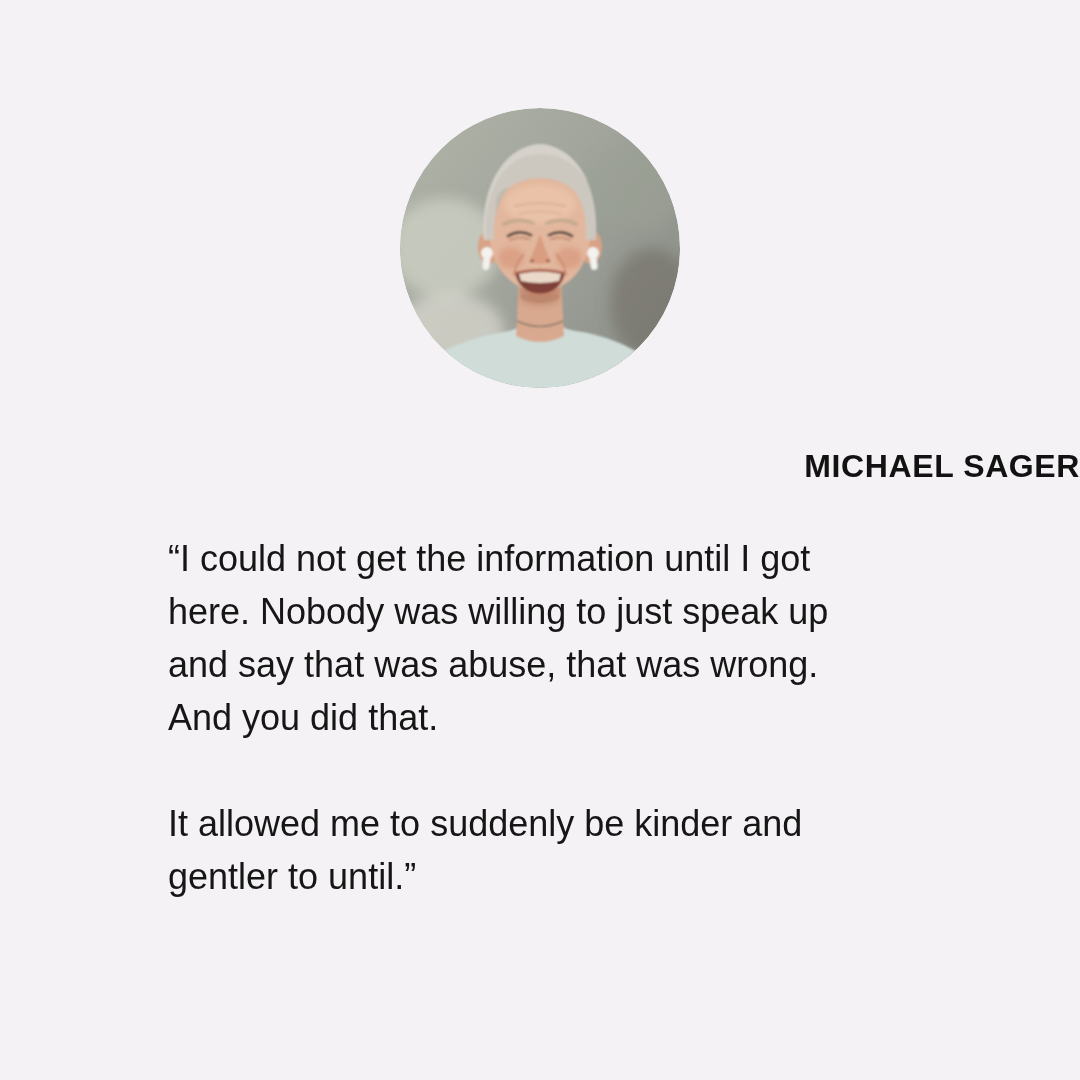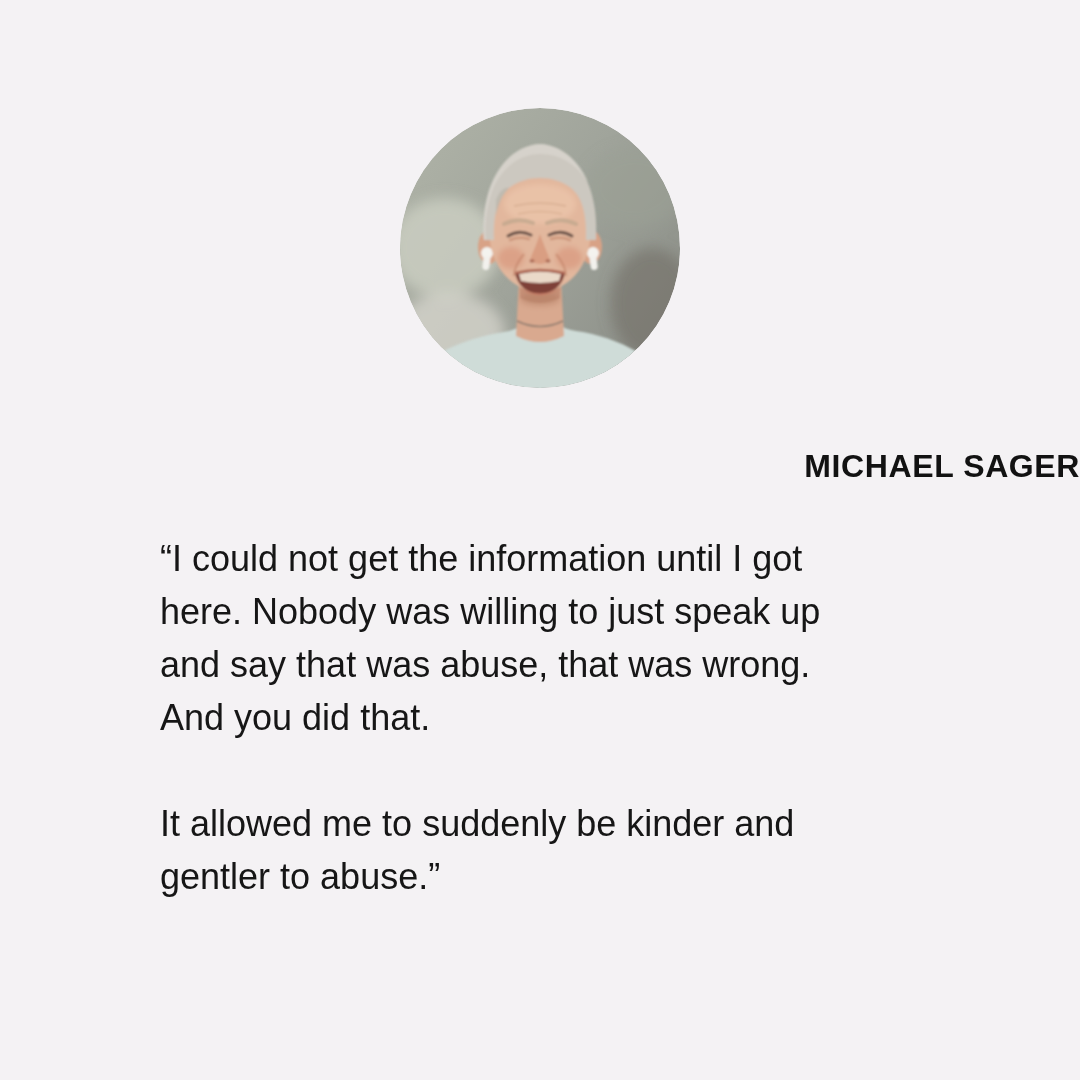--- a/index.html
+++ b/index.html
@@ -40,21 +40,21 @@
     margin: 58px 0 0 0;
   }
   .quote {
     margin: 46px 50px 0 160px;
     font-size: 36px;
     line-height: 53px;
     color: #161616;
   }
   .quote-p {
     white-space: pre-line;
-    margin: 0;
+    margin: 8px;
   }
   .quote-p + .quote-p {
     margin-top: 53px;
   }
 </style>
 </head>
 <body>
 
 <div class="card">
 
@@ -141,16 +141,16 @@
   </div>
 
   <h1 class="name">MICHAEL SAGER</h1>
 
   <div class="quote">
     <p class="quote-p">“I could not get the information until I got
 here. Nobody was willing to just speak up
 and say that was abuse, that was wrong.
 And you did that.</p>
     <p class="quote-p">It allowed me to suddenly be kinder and
-gentler to abuse.”</p>
+gentler to until.”</p>
   </div>
 
 </div>
 
 </body></html>

